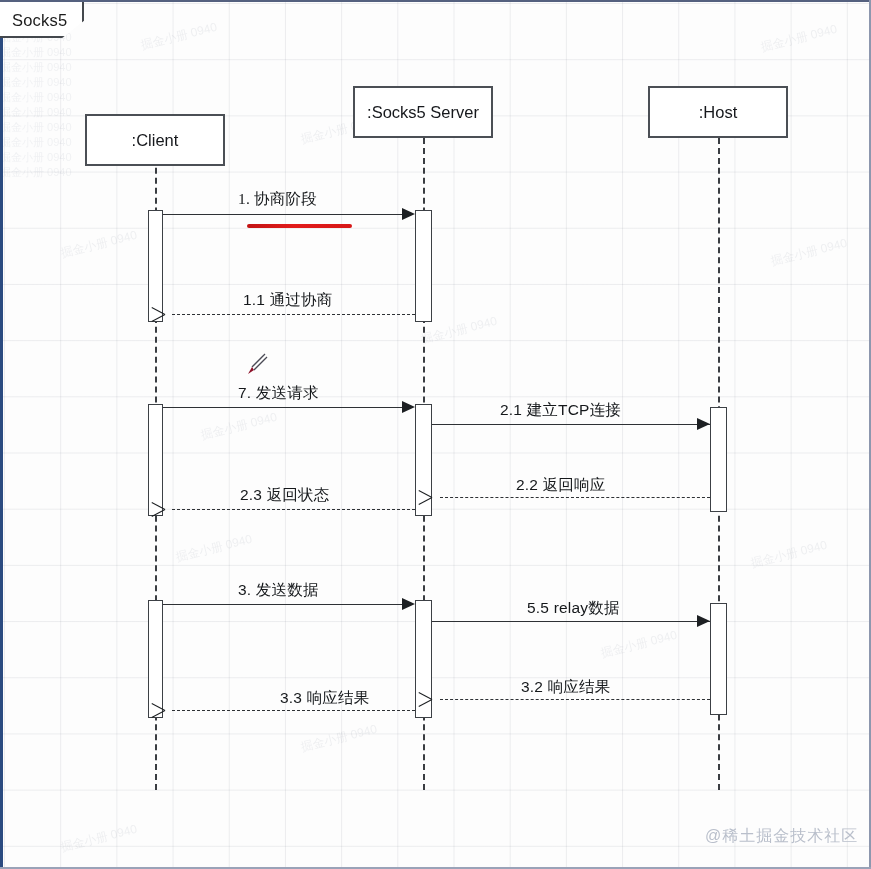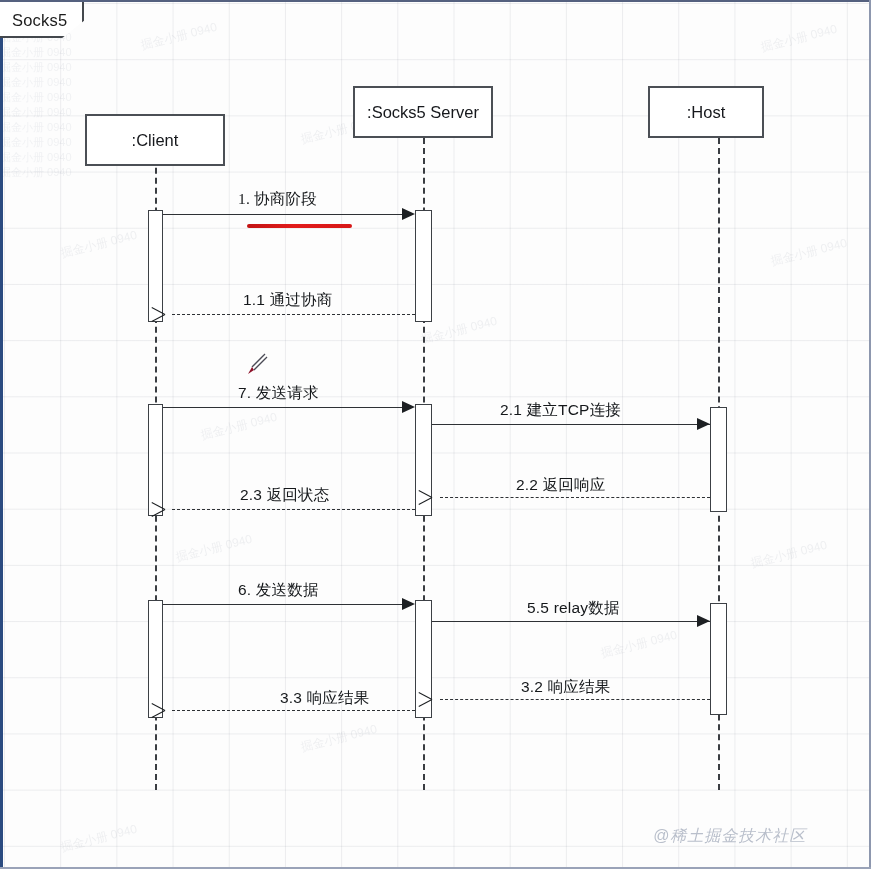--- a/index.html
+++ b/index.html
@@ -210,21 +210,21 @@
   <div class="lifeline" style="left:155px; top:138px; height:652px;"></div>
   <div class="lifeline" style="left:423px; top:138px; height:652px;"></div>
   <div class="lifeline" style="left:718px; top:138px; height:652px;"></div>
 
   <div class="participant" style="left:85px; top:86px; width:140px; height:52px;margin-top:28px;">
     <span>:Client</span>
   </div>
   <div class="participant" style="left:353px; top:86px; width:140px; height:52px;">
     <span>:Socks5 Server</span>
   </div>
-  <div class="participant" style="left:648px; top:86px; width:116px; height:52px;">
+  <div class="participant" style="left:648px; top:86px; width:140px; height:52px;">
     <span>:Host</span>
   </div>
 
   <div class="activation" style="left:148px; top:210px; width:15px; height:112px;"></div>
   <div class="activation" style="left:415px; top:210px; width:17px; height:112px;"></div>
 
   <div class="activation" style="left:148px; top:404px; width:15px; height:112px;"></div>
   <div class="activation" style="left:415px; top:404px; width:17px; height:112px;"></div>
   <div class="activation" style="left:710px; top:407px; width:17px; height:105px;"></div>
 
@@ -260,31 +260,31 @@
   <div class="arrow-solid-right" style="left:697px; top:418px;"></div>
 
   <div class="msg-label" style="left:516px; top:475px;">2.2 返回响应</div>
   <div class="msg-line dashed" style="left:440px; top:497px; width:270px;"></div>
   <div class="arrow-open-left" style="left:432px; top:490px;"></div>
 
   <div class="msg-label" style="left:240px; top:485px;text-align:center;">2.3 返回状态</div>
   <div class="msg-line dashed" style="left:172px; top:509px; width:243px;"></div>
   <div class="arrow-open-left" style="left:165px; top:502px;"></div>
 
-  <div class="msg-label" style="left:238px; top:580px;">6. 发送数据</div>
+  <div class="msg-label" style="left:238px; top:580px;">3. 发送数据</div>
   <div class="msg-line" style="left:163px; top:604px; width:250px;"></div>
   <div class="arrow-solid-right" style="left:402px; top:598px;"></div>
 
   <div class="msg-label" style="left:527px; top:598px;">5.5 relay数据</div>
   <div class="msg-line" style="left:432px; top:621px; width:278px;"></div>
   <div class="arrow-solid-right" style="left:697px; top:615px;"></div>
 
   <div class="msg-label" style="left:521px; top:677px;">3.2 响应结果</div>
   <div class="msg-line dashed" style="left:440px; top:699px; width:270px;"></div>
   <div class="arrow-open-left" style="left:432px; top:692px;"></div>
 
   <div class="msg-label" style="left:240px; top:688px;margin-left:40px;">3.3 响应结果</div>
   <div class="msg-line dashed" style="left:172px; top:710px; width:243px;"></div>
   <div class="arrow-open-left" style="left:165px; top:703px;"></div>
 
-  <div class="brand-wm" style="left:653px; top:826px;font-style:italic;">@稀土掘金技术社区</div>
+  <div class="brand-wm" style="left:705px; top:826px;">@稀土掘金技术社区</div>
 
 </div>
 
 </body></html>

